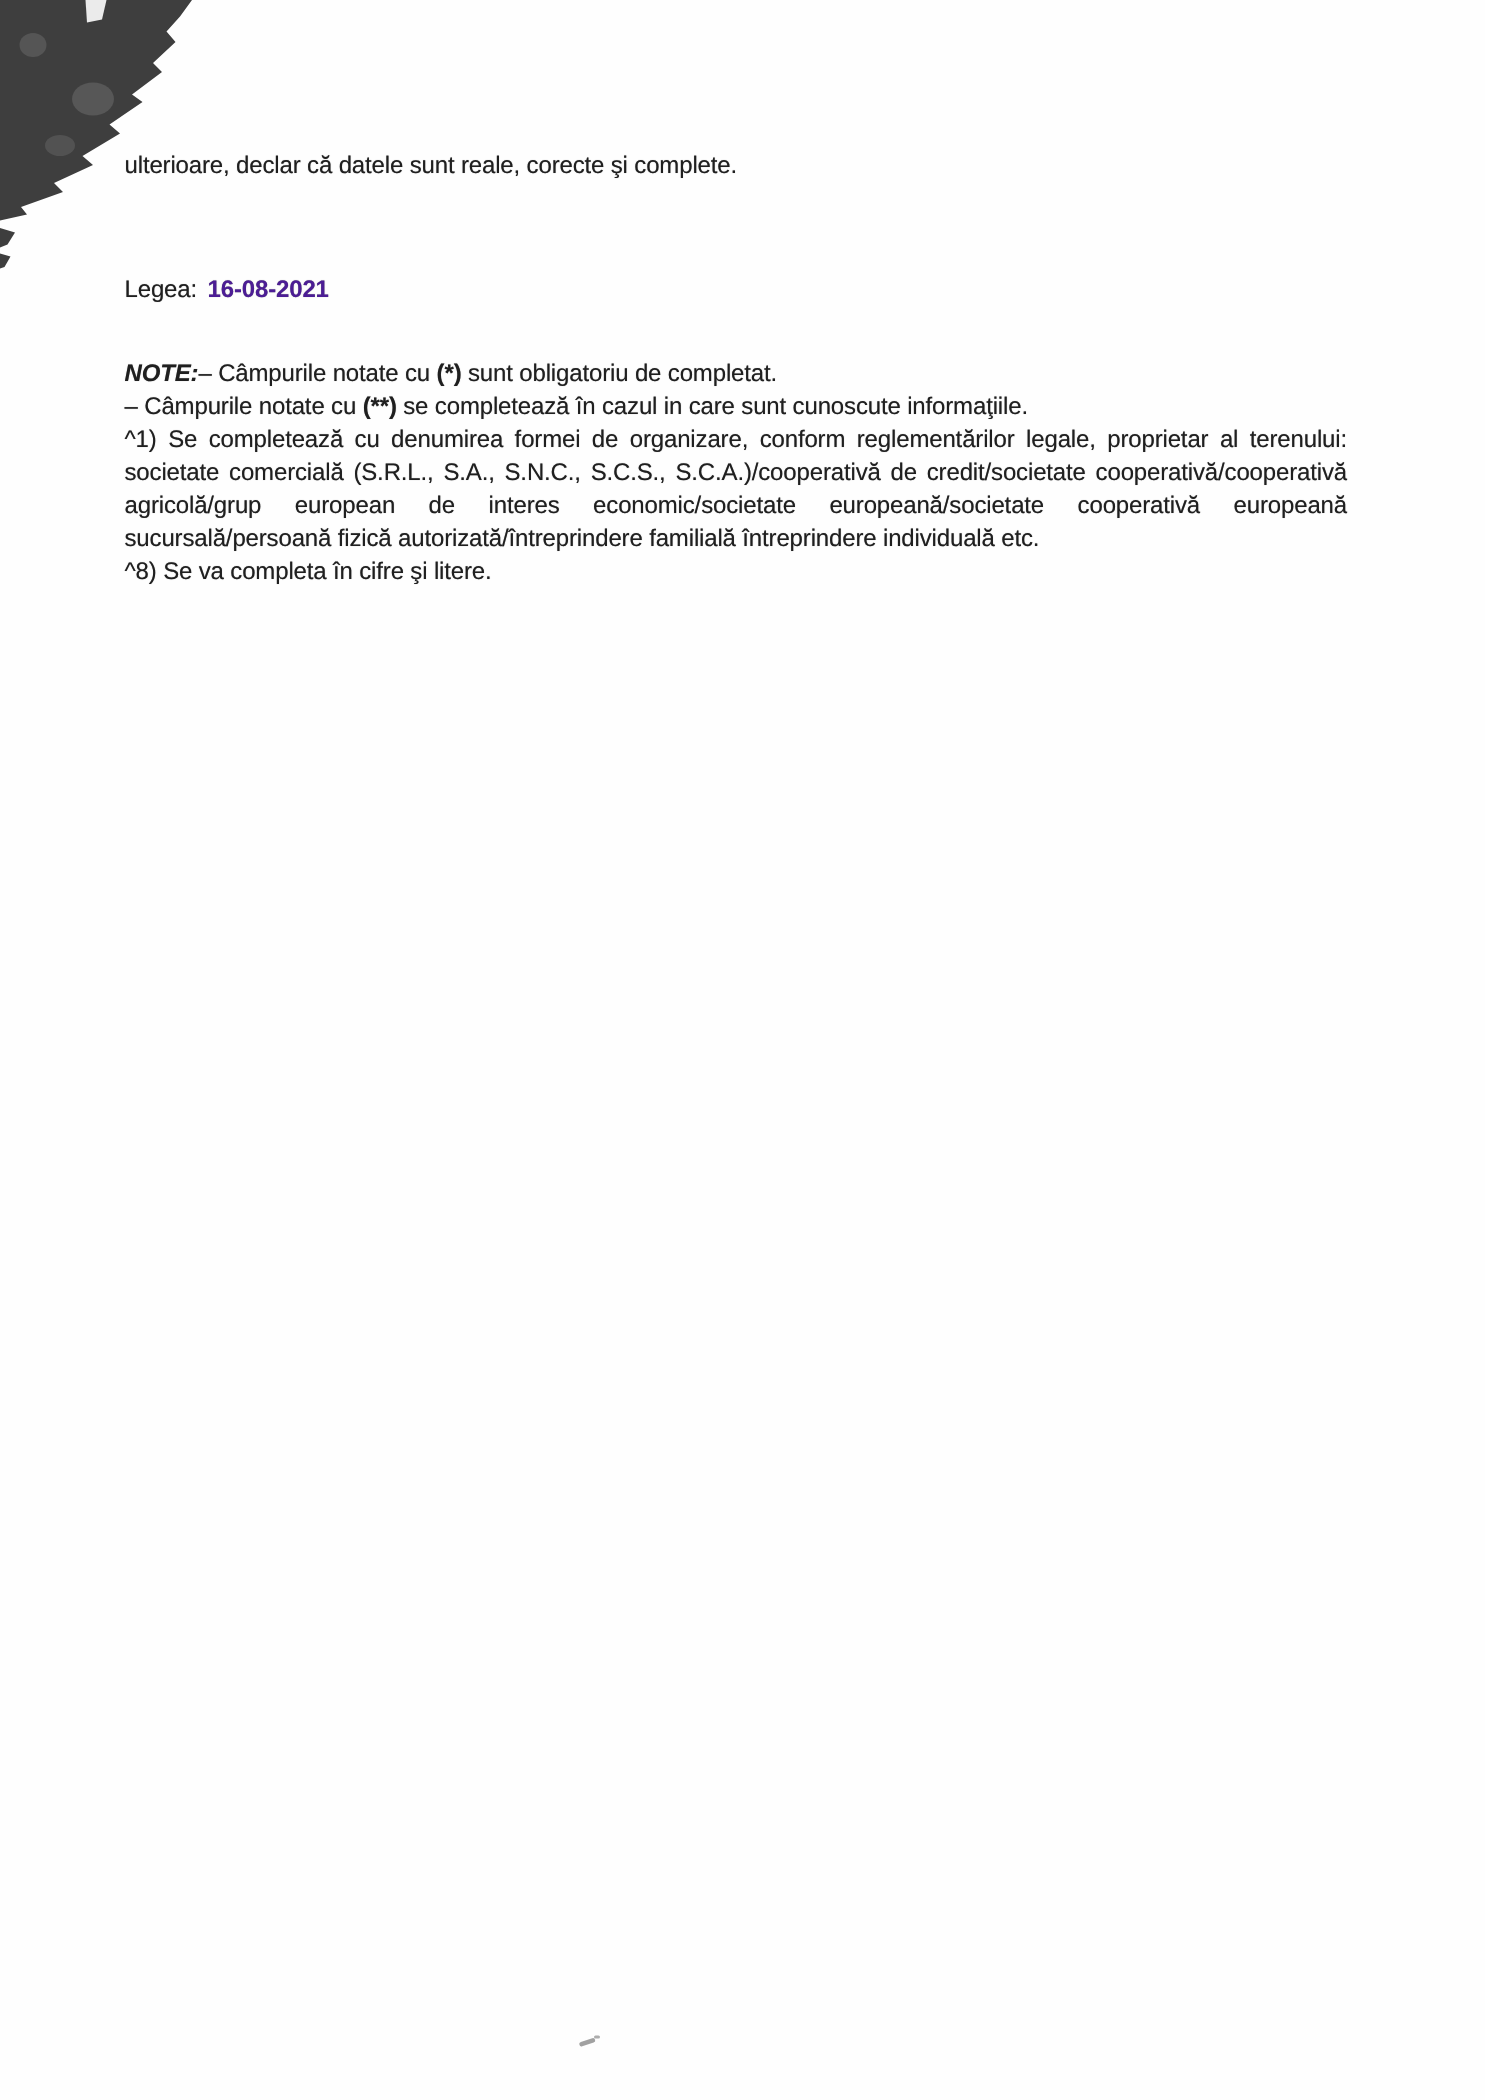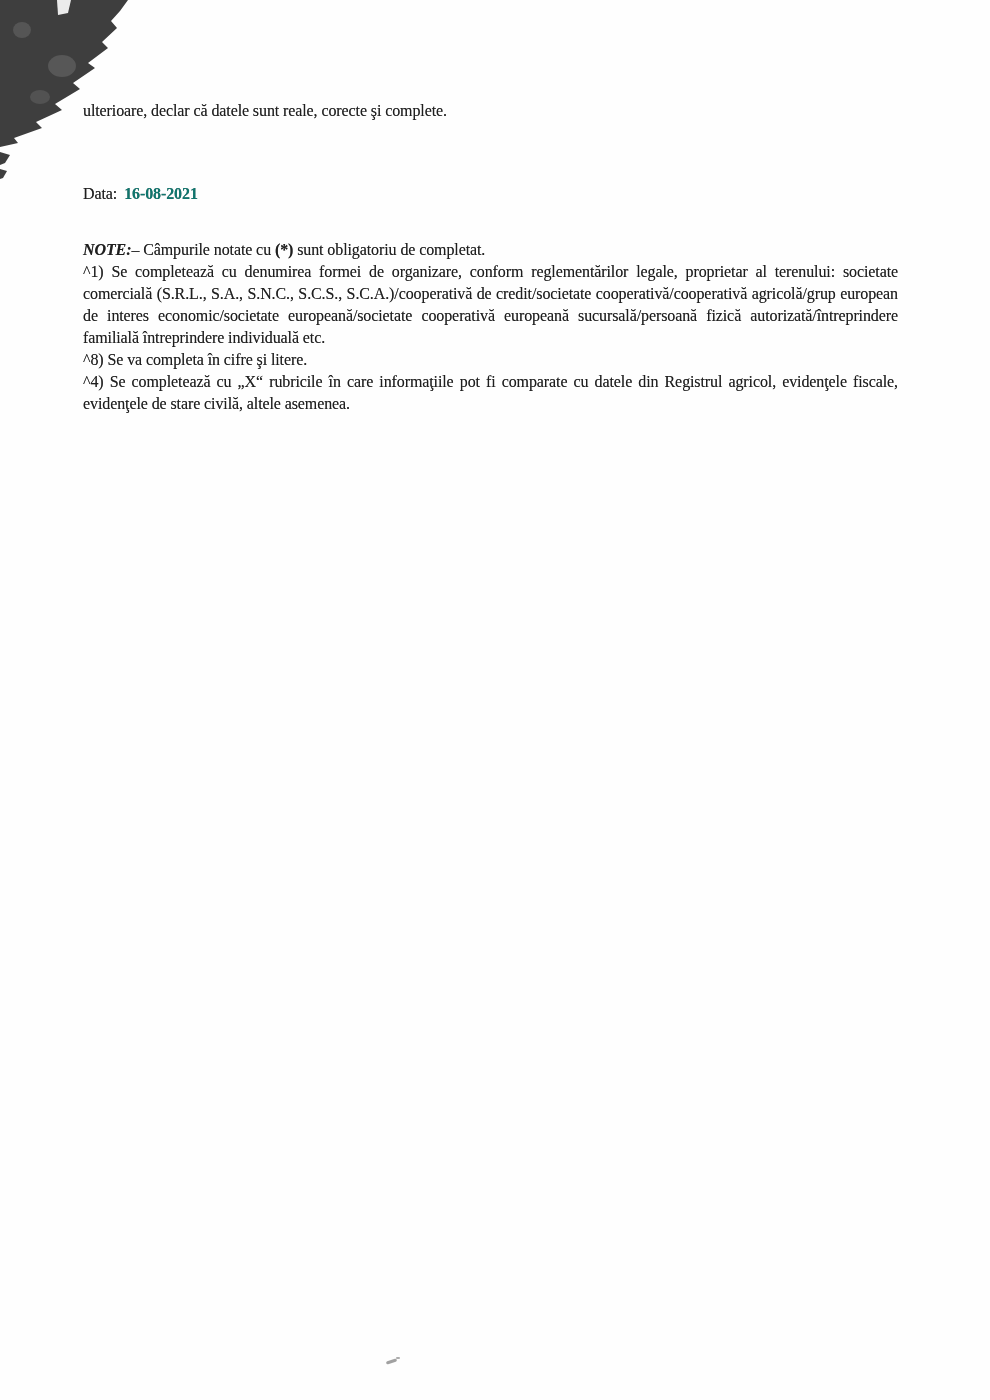--- a/index.html
+++ b/index.html
@@ -6,21 +6,21 @@
     margin: 0;
     padding: 0;
     background: #ffffff;
   }
   .page {
     position: relative;
     width: 990px;
     height: 1400px;
     background: #fefefe;
     overflow: hidden;
-    font-family: Liberation Serif, serif;
+    font-family: Liberation Sans, sans-serif;
     color: #1f1f1f;
   }
   .corner {
     position: absolute;
     top: 0;
     left: 0;
     display: block;
   }
   .doc {
     position: absolute;
@@ -35,21 +35,21 @@
   .doc p {
     margin: 0;
   }
   .intro-line { text-align: left; }
   .date-line {
     margin-top: 61px !important;
   }
   .date-value {
     font-weight: bold;
     margin-left: 7px;
-    color: #0f766e;
+    color: #4c1d95;
   }
   .notes {
     margin-top: 34px;
   }
   .note-title {
     font-weight: bold;
     font-style: italic;
   }
   .star {
     font-weight: bold;
@@ -90,36 +90,38 @@
     <ellipse cx="40" cy="97" rx="10" ry="7" opacity="0.4" fill="#707070"></ellipse>
     <polygon points="0,152 10,155 5,163 0,165" fill="#3e3e3e"></polygon>
     <polygon points="0,169 7,171 3,178 0,179" fill="#3e3e3e"></polygon>
   </svg>
 
   <div class="doc">
 
     <p class="intro-line">ulterioare, declar că datele sunt reale, corecte şi complete.</p>
 
     <p class="date-line">
-      <span>Data:</span><span class="date-value">16-08-2021</span>
+      <span>Legea:</span><span class="date-value">16-08-2021</span>
     </p>
 
     <section class="notes">
 
       <p>
         <span class="note-title">NOTE:</span><span>– Câmpurile notate cu </span><span class="star">(*)</span><span> sunt obligatoriu de completat.</span>
       </p>
 
+      <p>
+        <span>– Câmpurile notate cu </span><span class="star">(**)</span><span> se completează în cazul in care sunt cunoscute informaţiile.</span>
+      </p>
 
       <p class="just">^1) Se completează cu denumirea formei de organizare, conform reglementărilor legale, proprietar al terenului: societate comercială (S.R.L., S.A., S.N.C., S.C.S., S.C.A.)/cooperativă de credit/societate cooperativă/cooperativă agricolă/grup european de interes economic/societate europeană/societate cooperativă europeană sucursală/persoană fizică autorizată/întreprindere familială întreprindere individuală etc.</p>
 
       <p>^8) Se va completa în cifre şi litere.</p>
 
 
-      <p class="just">^4) Se completează cu „X“ rubricile în care informaţiile pot fi comparate cu datele din Registrul agricol, evidenţele fiscale, evidenţele de stare civilă, altele asemenea.</p>
 
     </section>
   </div>
 
   <div class="speck speck-1" style="background: rgb(138, 138, 138);"></div>
   <div class="speck speck-2" style="background: rgb(138, 138, 138);"></div>
 
 </div>
 
 </body></html>

